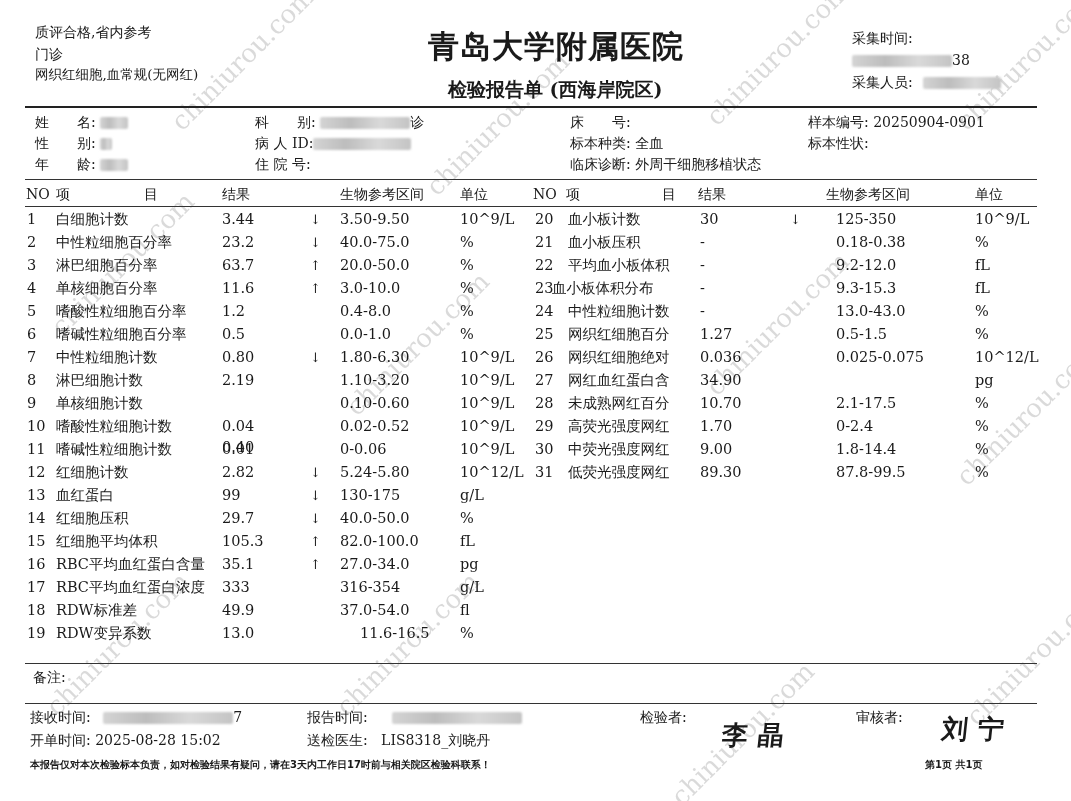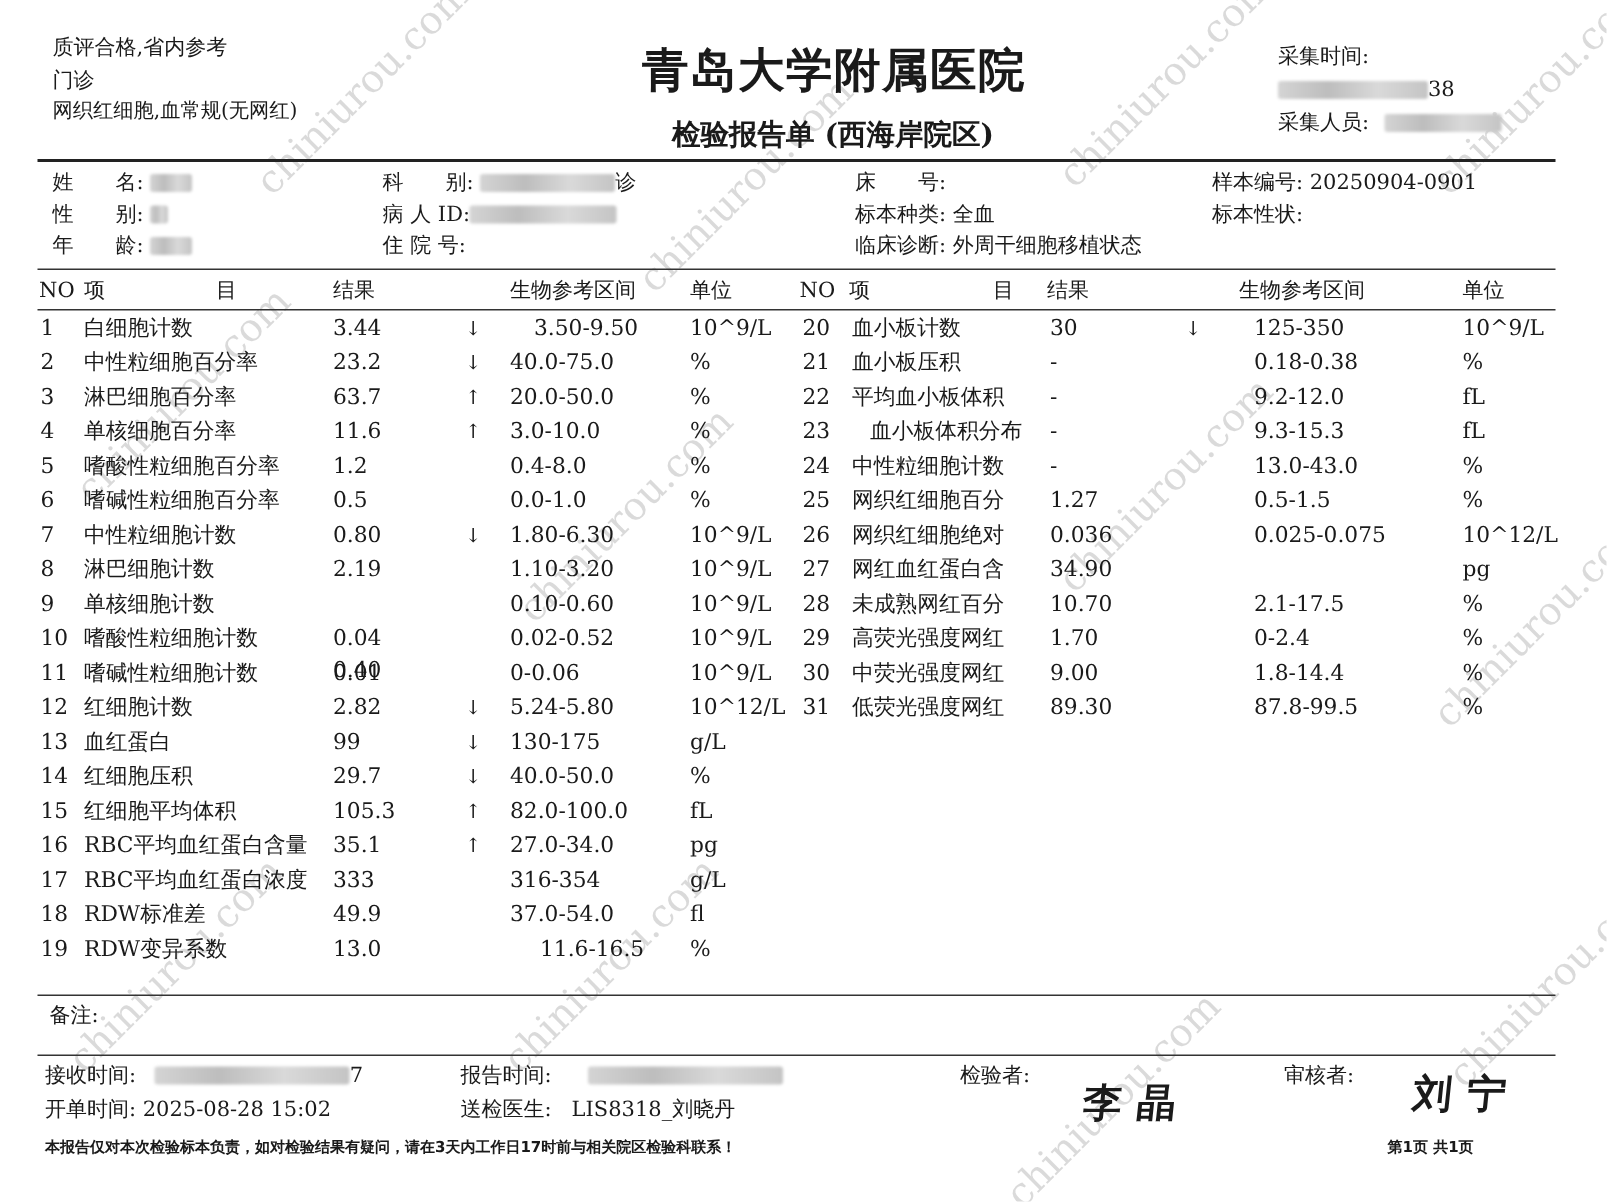--- a/index.html
+++ b/index.html
@@ -92,21 +92,21 @@
 <div class="abs col-hdr" style="left:975px;">单位</div>
 
 <div class="rule thin" style="top:206px;"></div>
 
 <div id="rows-left">
     <div class="row" style="top: 208px; left: 0px;">
       <span style="left: 27px;">1</span>
       <span style="left: 56px;">白细胞计数</span>
       <span style="left: 222px;">3.44</span>
       <span class="arrow" style="left: 310px;">↓</span>
-      <span style="left: 340px; margin-left: 16px;">3.50-9.50</span>
+      <span style="left: 340px;">3.50-9.50</span>
       <span style="left: 460px;">10^9/L</span>
     </div>
     <div class="row" style="top: 231px; left: 0px;">
       <span style="left: 27px;">2</span>
       <span style="left: 56px;">中性粒细胞百分率</span>
       <span style="left: 222px;">23.2</span>
       <span class="arrow" style="left: 310px;">↓</span>
       <span style="left: 340px;">40.0-75.0</span>
       <span style="left: 460px;">%</span>
     </div>
@@ -267,21 +267,21 @@
     <div class="row" style="top: 254px; left: 0px;">
       <span style="left: 535px;">22</span>
       <span style="left: 568px;">平均血小板体积</span>
       <span style="left: 700px;">-</span>
       <span class="arrow" style="left: 790px;"></span>
       <span style="left: 836px;">9.2-12.0</span>
       <span style="left: 975px;">fL</span>
     </div>
     <div class="row" style="top: 277px; left: 0px;">
       <span style="left: 535px;">23</span>
-      <span style="left: 580px;">血小板体积分布</span>
+      <span style="left: 552px;">血小板体积分布</span>
       <span style="left: 700px;">-</span>
       <span class="arrow" style="left: 790px;"></span>
       <span style="left: 836px;">9.3-15.3</span>
       <span style="left: 975px;">fL</span>
     </div>
     <div class="row" style="top: 300px; left: 0px;">
       <span style="left: 535px;">24</span>
       <span style="left: 568px;">中性粒细胞计数</span>
       <span style="left: 700px;">-</span>
       <span class="arrow" style="left: 790px;"></span>

